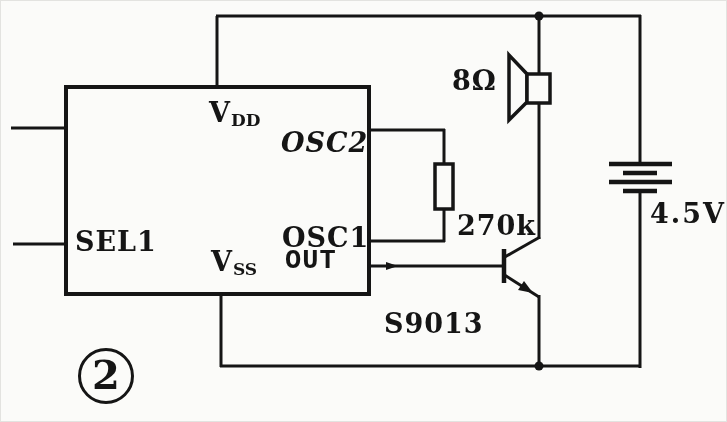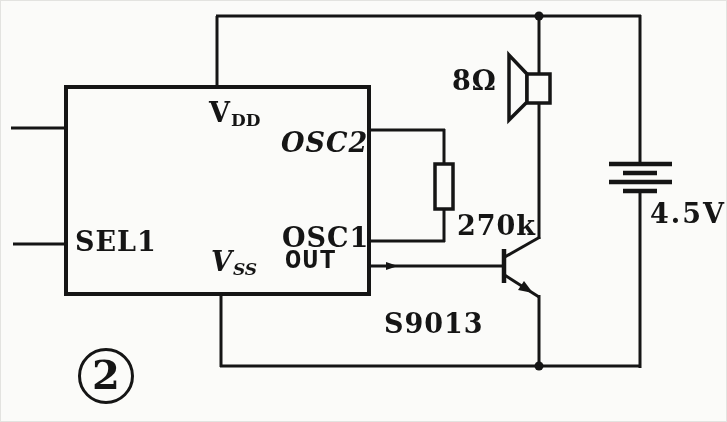--- a/index.html
+++ b/index.html
@@ -75,21 +75,21 @@
     <circle cx="538" cy="365" r="4.5" fill="var(--ink)"></circle>
   </svg>
 
   <div class="lbl" style="left:74px; top:227px;">SEL1</div>
 
   <div class="lbl" style="left:208px; top:98px;"><span>V</span><span class="pin-sub">DD</span></div>
 
   <div class="lbl" style="left:280px; top:128px;font-style:italic;">OSC2</div>
   <div class="lbl" style="left:281px; top:204px;margin-top:19px;">OSC1</div>
 
-  <div class="lbl" style="left:210px; top:247px;font-style:italic;"><span>V</span><span class="pin-sub">SS</span></div>
+  <div class="lbl" style="left:210px; top:247px;"><span>V</span><span class="pin-sub">SS</span></div>
 
   <div class="lbl" style="left:284px; top:246px;font-family:Liberation Mono, monospace;">OUT</div>
 
   <div class="lbl" style="left:451px; top:66px;">8Ω</div>
   <div class="lbl" style="left:456px; top:170px;margin-top:41px;">270k</div>
   <div class="lbl num" style="left:649px; top:199px;">4.5V</div>
   <div class="lbl" style="left:383px; top:309px;">S9013</div>
 
   <div class="caption-circle">
     <span class="caption-num">2</span>

